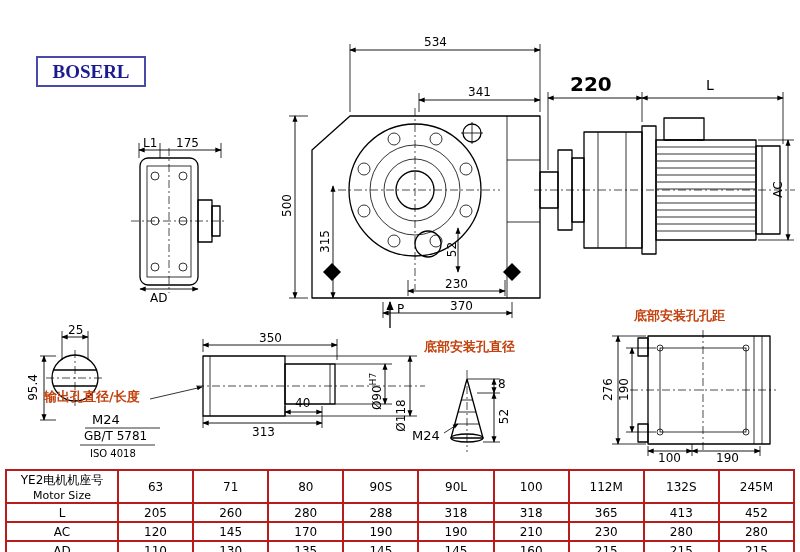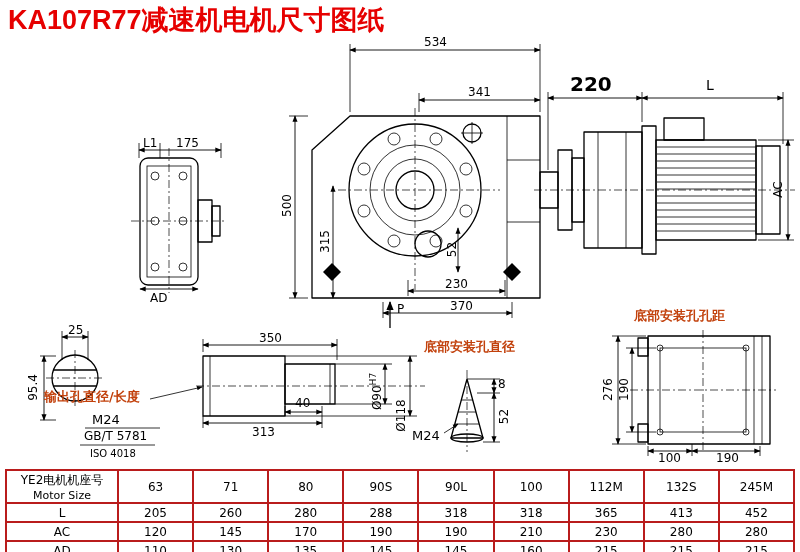--- a/index.html
+++ b/index.html
@@ -219,21 +219,23 @@
       <line class="tn" x1="656" y1="432" x2="626" y2="432"></line>
       <line class="dim" x1="632" y1="348" x2="632" y2="432"></line>
       <line class="tn" x1="648" y1="446" x2="648" y2="456"></line>
       <line class="tn" x1="692" y1="444" x2="692" y2="456"></line>
       <line class="tn" x1="760" y1="446" x2="760" y2="456"></line>
       <line class="dim" x1="648" y1="451" x2="692" y2="451"></line>
       <line class="dim" x1="692" y1="451" x2="760" y2="451"></line>
     </g>
   </svg>
 
-  <div class="title">KA107R77减速机电机尺寸图纸</div>
+  <div class="logo">
+    <span>BOSERL</span>
+  </div>
 
   <span class="dl" style="left:143px;top:137px">L1</span>
   <span class="dl" style="left:176px;top:137px">175</span>
   <span class="dl" style="left:150px;top:292px">AD</span>
 
   <span class="dl" style="left:424px;top:36px">534</span>
   <span class="dl" style="left:468px;top:86px">341</span>
   <span class="dl rot" style="left:276px;top:199px">500</span>
   <span class="dl rot" style="left:314px;top:235px">315</span>
   <span class="dl rot" style="left:445px;top:243px">52</span>

